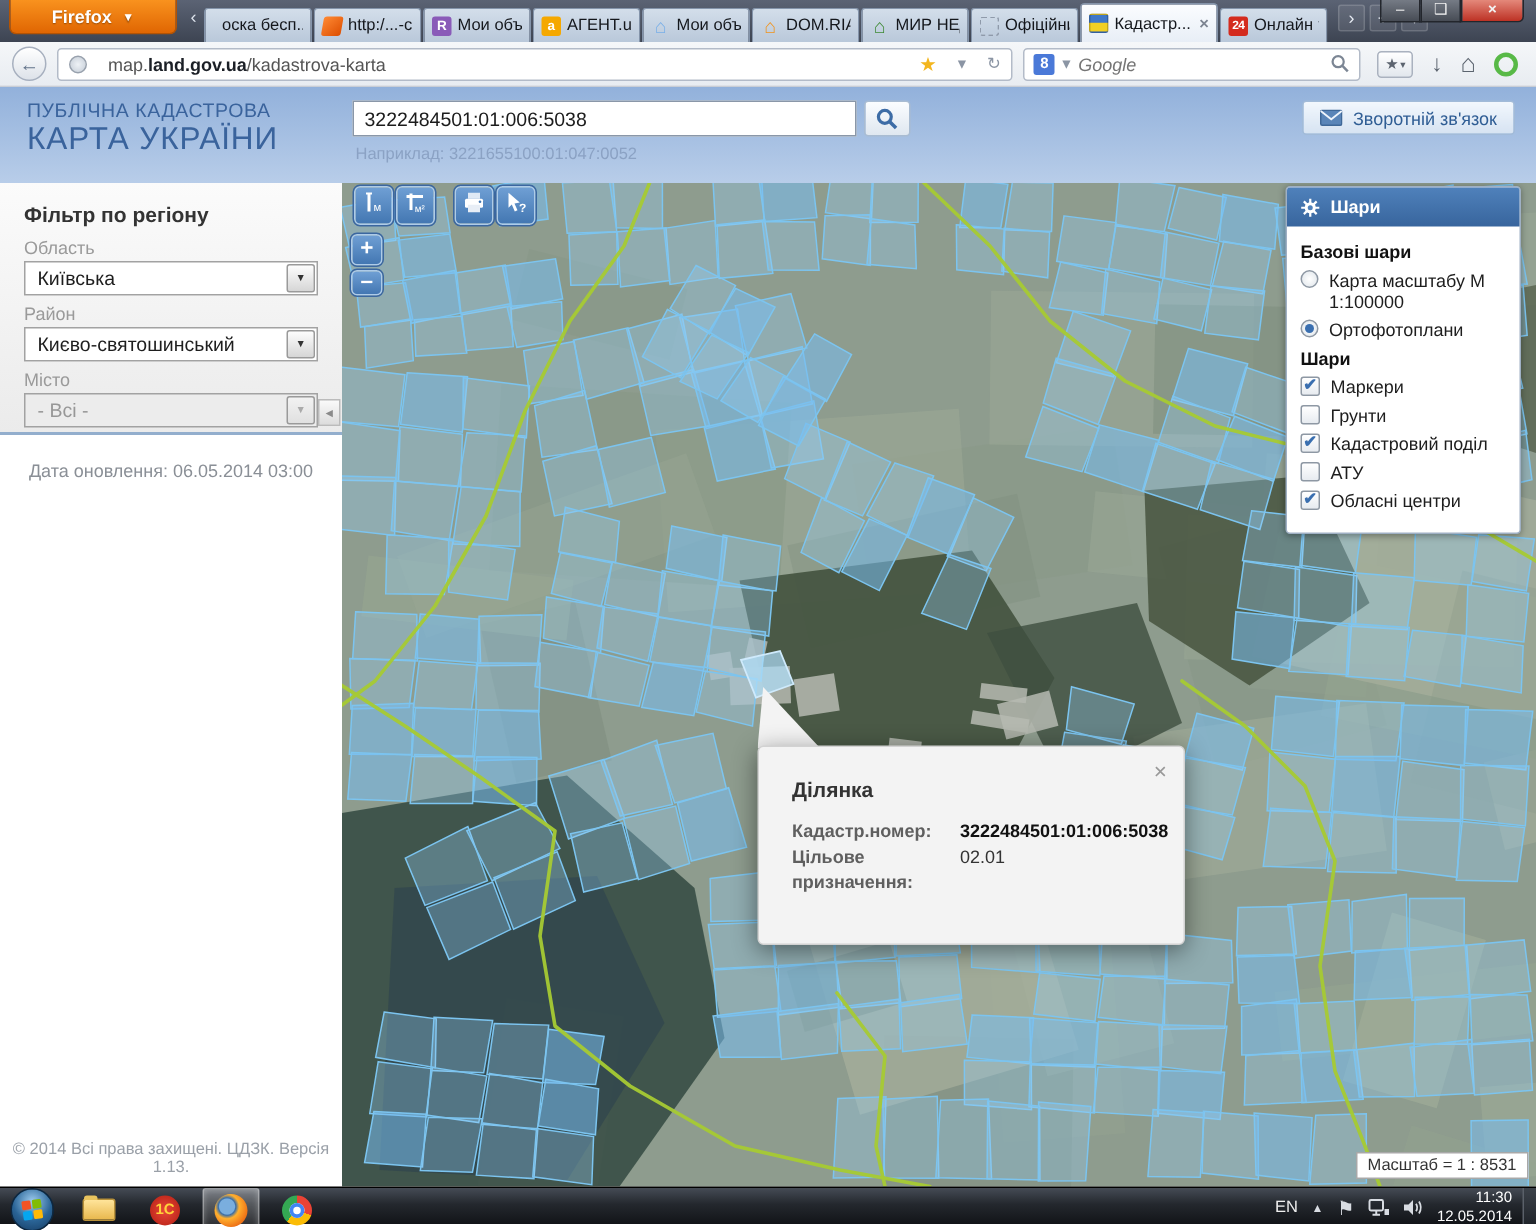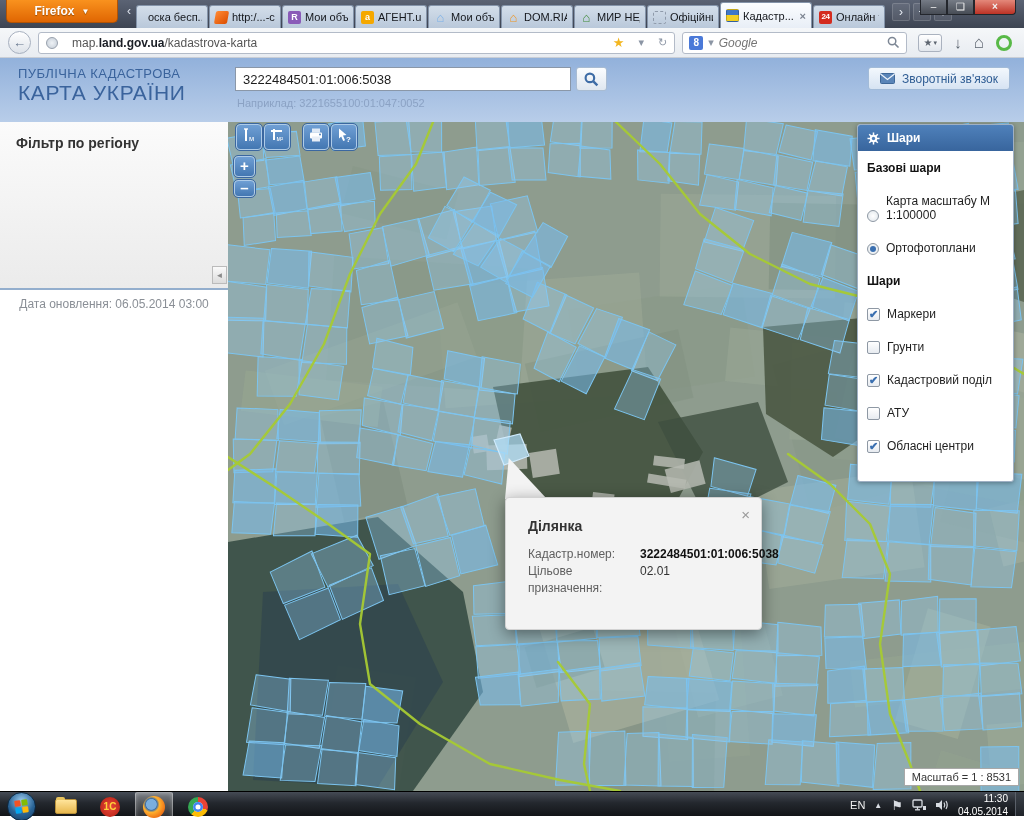--- a/index.html
+++ b/index.html
@@ -64,48 +64,48 @@
   .sidebar{width:228px;position:relative;background:#fff;flex:0 0 auto}
   .filter-box{height:168px;background:linear-gradient(#fbfbfb,#ebebeb);border-bottom:2px solid #93aecd;position:relative;padding:13px 16px 0}
   .filter-title{font-size:14px;font-weight:bold;color:#333;margin-bottom:7px}
   .f-label{font-size:12px;color:#9a9a9a;margin:5px 0 2px}
   .select{height:23px;border:1px solid #a2a2a2;background:#fff;display:flex;align-items:center;font-size:13px;color:#1e1e1e}
   .select .val{flex:1;padding-left:8px;white-space:nowrap;overflow:hidden}
   .select .arrow-btn{width:19px;height:19px;margin:1px;border:1px solid #9a9a9a;border-radius:2px;background:linear-gradient(#fdfdfd,#d6d6d6);display:flex;align-items:center;justify-content:center;font-size:7px;color:#333;flex:0 0 auto}
   .select.disabled{background:#ececec;color:#979797}
   .select.disabled .arrow-btn{color:#aaa;background:linear-gradient(#f2f2f2,#e0e0e0)}
   .collapse-btn{position:absolute;right:1px;bottom:4px;width:15px;height:18px;background:linear-gradient(#fafafa,#dcdcdc);border:1px solid #bbb;color:#8a8a8a;font-size:8px;display:flex;align-items:center;justify-content:center}
-  .update-date{padding-top:7px;text-align:center;font-size:12px;color:#8a8f96}
+  .update-date{padding-top:17px;text-align:center;font-size:12px;color:#8a8f96}
   .copyright{position:absolute;bottom:7px;width:100%;text-align:center;font-size:11px;color:#9aa0a8}
 
   
   .map{flex:1;position:relative;overflow:hidden;background:#8e9c8e}
   .map svg.base{position:absolute;left:0;top:0}
   .map-toolbar{position:absolute;left:8px;top:2px;display:flex;gap:2px;z-index:5}
   .tb-gap{width:9px}
   .mbtn{width:26px;height:26px;background:linear-gradient(#6f9fd4,#4377b2);border:1px solid #aecbe8;outline:1px solid #3b67a0;border-radius:4px;display:flex;align-items:center;justify-content:center}
   .zoomctl{position:absolute;left:6px;top:34px;width:21px;z-index:5}
   .zbtn{height:21px;background:linear-gradient(#6f9fd4,#4377b2);border:1px solid #aecbe8;outline:1px solid #3b67a0;color:#fff;font-weight:bold;text-align:center;border-radius:4px;margin-bottom:3px;font-size:15px;line-height:18px}
 
   .layers{position:absolute;right:10px;top:2px;width:157px;background:#fff;border:1px solid #9fb0c4;border-radius:3px;box-shadow:0 1px 5px rgba(0,0,0,.35);z-index:6}
   .layers-hdr{height:26px;background:linear-gradient(#4f81bb,#38659d);color:#fff;font-size:12px;font-weight:bold;display:flex;align-items:center;gap:7px;padding:0 9px;border-radius:2px 2px 0 0}
   .layers-body{padding:7px 9px 9px;font-size:12px;color:#1e1e1e}
   .sec-title{font-weight:bold;margin:3px 0 4px;font-size:12px;color:#111}
-  .lrow{display:flex;align-items:flex-end;gap:7px;margin:19px 0}
+  .lrow{display:flex;align-items:flex-start;gap:7px;margin:5px 0}
   .cb{width:13px;height:13px;border:1px solid #8e98a4;background:linear-gradient(#fff,#e7ebf0);border-radius:2px;position:relative;flex:0 0 auto;color:#3a6fb0;font-size:11px;line-height:11px;text-align:center;font-weight:bold}
   .radio{width:12px;height:12px;border:1px solid #8e98a4;border-radius:50%;background:radial-gradient(#fff,#dfe5ea);flex:0 0 auto;position:relative}
   .radio.sel::before{content:"";position:absolute;left:2px;top:2px;width:6px;height:6px;border-radius:50%;background:#3a6fb0}
 
   .popup-tail{position:absolute;left:277px;top:336px;width:42px;height:41px;background:#f3f3f3;clip-path:polygon(0% 100%,100% 100%,9% 0%);z-index:7}
-  .popup{position:absolute;left:277px;top:375px;width:257px;height:133px;background:#f3f3f3;border:1px solid #d2d2d2;border-radius:4px;box-shadow:0 4px 16px rgba(0,0,0,.45);padding:20px 22px 0;z-index:8}
+  .popup{position:absolute;left:277px;top:375px;width:285px;height:133px;background:#f3f3f3;border:1px solid #d2d2d2;border-radius:4px;box-shadow:0 4px 16px rgba(0,0,0,.45);padding:20px 22px 0;z-index:8}
   .popup-title{font-size:14px;font-weight:bold;color:#333}
   .popup-close{position:absolute;right:11px;top:9px;color:#999;font-size:15px;line-height:1}
   .popup-rows{margin-top:12px}
   .prow{display:flex;font-size:12px;line-height:17px}
-  .prow .pl{width:112px;color:#5f5f5f;font-weight:normal;flex:0 0 auto}
+  .prow .pl{width:112px;color:#5f5f5f;font-weight:bold;flex:0 0 auto}
   .prow .pv{color:#333}
   .prow .pv.b{font-weight:bold;color:#111}
 
   .scalebox{position:absolute;right:5px;bottom:5px;background:#fff;border:1px solid #a8a8a8;font-size:11px;color:#333;padding:2px 7px;z-index:5}
 
   
   .taskbar{height:25px;background:linear-gradient(#454b55,#24282e 45%,#121418);display:flex;align-items:flex-start;position:relative;border-top:1px solid #000}
   .start-orb{width:29px;height:29px;margin:0 8px 0 7px;border-radius:50%;background:radial-gradient(circle at 50% 30%,#9ecdf0,#2a6496 55%,#153a60);border:1px solid #0c2740;display:flex;align-items:center;justify-content:center;flex:0 0 auto}
   .winflag{width:13px;height:13px;display:grid;grid-template-columns:6px 6px;grid-template-rows:6px 6px;gap:1px;transform:rotate(-8deg)}
   .winflag span{border-radius:1px}
@@ -238,23 +238,41 @@
         </svg>
       <span>Зворотній зв'язок</span>
     </div>
   </div>
 
   <div class="content">
 
     <div class="sidebar">
       <div class="filter-box">
         <div class="filter-title">Фільтр по регіону</div>
+        <div id="filterFields">
+            <div class="f-label">Область</div>
+            <div class="select">
+              <span class="val">Київська</span>
+              <span class="arrow-btn">▼</span>
+            </div>
+            <div class="f-label">Район</div>
+            <div class="select">
+              <span class="val">Києво-святошинський</span>
+              <span class="arrow-btn">▼</span>
+            </div>
+            <div class="f-label">Місто</div>
+            <div class="select disabled">
+              <span class="val">- Всі -</span>
+              <span class="arrow-btn">▼</span>
+            </div>
+          </div>
         <div class="collapse-btn">◄</div>
       </div>
       <div class="update-date">Дата оновлення: 06.05.2014 03:00</div>
+      <div class="copyright">© 2014 Всі права захищені. ЦДЗК. Версія 1.13.</div>
     </div>
 
     <div class="map">
       <svg class="base" id="mapsvg" width="796" height="669">
           <rect x="0" y="0" width="796" height="669" fill="#8e9c8e"></rect>
           <rect x="435.20482540130615" y="488.36268186569214" width="81.4822530373931" height="148.50245356559753" fill="#96a690" opacity="0.38" transform="rotate(-4.4 475.9459519200027 562.6139086484909)"></rect>
           <rect x="760.8290749788284" y="598.1573486328125" width="111.79624676704407" height="62.03486919403076" fill="#a2af9a" opacity="0.49" transform="rotate(-4.7 816.7271983623505 629.1747832298279)"></rect>
           <rect x="345.76229095458984" y="174.16942596435547" width="175.4758644104004" height="93.95111083984375" fill="#879786" opacity="0.37" transform="rotate(-8.4 433.50022315979004 221.14498138427734)"></rect>
           <rect x="499.2608004808426" y="213.7161946296692" width="167.39287734031677" height="53.73335361480713" fill="#9aa795" opacity="0.56" transform="rotate(5.7 582.957239151001 240.58287143707275)"></rect>
           <rect x="98.00231218338013" y="548.69951993227" width="79.06800508499146" height="148.01875472068787" fill="#aab29e" opacity="0.61" transform="rotate(8.7 137.53631472587585 622.708897292614)"></rect>
@@ -749,19 +767,19 @@
           <line x1="3" y1="10.8" x2="8" y2="10.8" stroke="#d8dce2" stroke-width="1.3"></line>
           <path d="M11 7 h3 v4 h-3 z" fill="#d8dce2"></path>
         </svg>
       <svg width="14" height="12" viewBox="0 0 14 12">
           <polygon points="1,4 4,4 7,1 7,11 4,8 1,8" fill="#d8dce2"></polygon>
           <path d="M9 3.5 Q10.6 6 9 8.5" fill="none" stroke="#d8dce2" stroke-width="1.2"></path>
           <path d="M11 2 Q13.4 6 11 10" fill="none" stroke="#d8dce2" stroke-width="1.2"></path>
         </svg>
       <div class="clock">
         <div>11:30</div>
-        <div>04.05.2014</div>
+        <div>12.05.2014</div>
       </div>
     </div>
     <div class="show-desktop"></div>
   </div>
 
 </div>
 
 </body></html>

